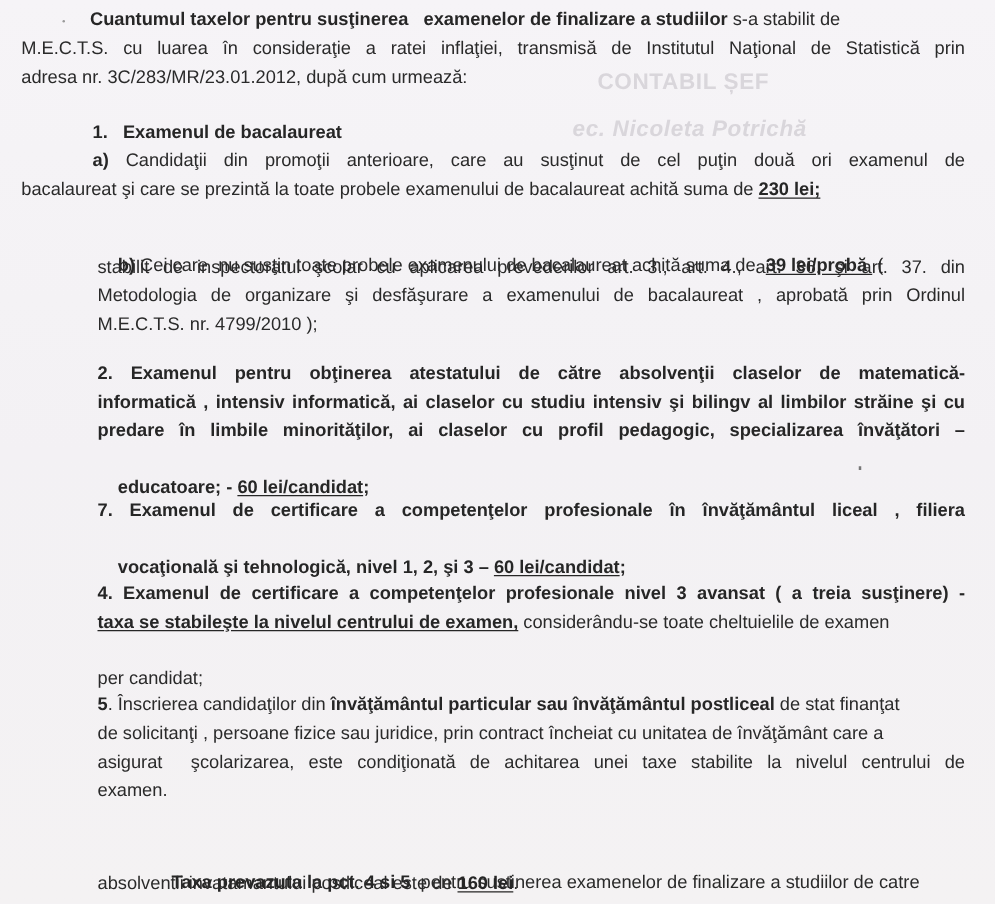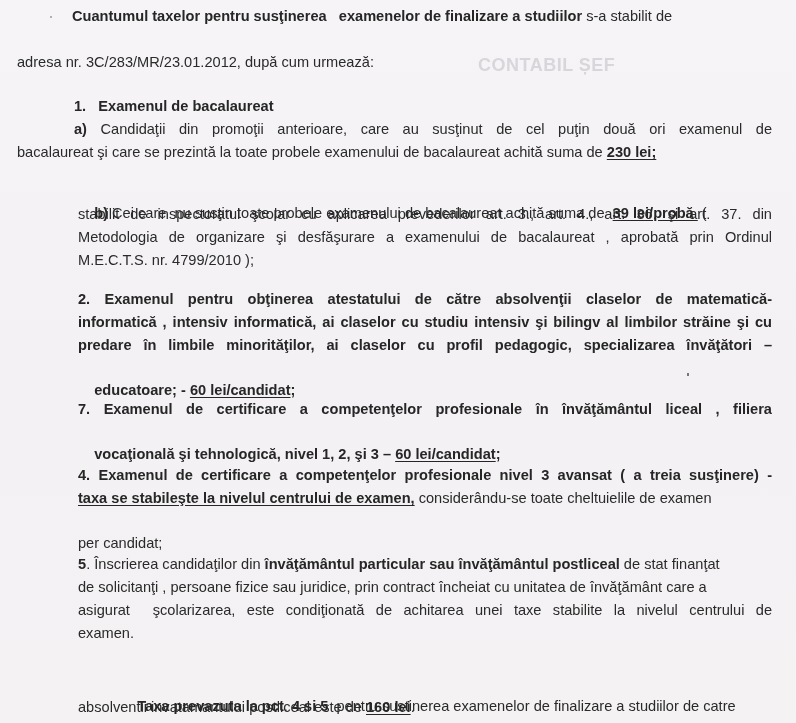--- a/index.html
+++ b/index.html
@@ -54,27 +54,29 @@
       width: 2px; height: 3px;
       background: #777;
     }
   </style>
 </head>
 <body>
 
 <div class="page">
 
   <span class="ghost contabil">CONTABIL ȘEF</span>
+  <span class="ghost nume">ec. Nicoleta Potrichă</span>
 
   <span class="dot"></span>
   <span class="dot2"></span>
 
   <div class="line" style="left:72px; top:5px; width:700px;">
     <span class="b" style="white-space:pre;">Cuantumul taxelor pentru susţinerea   examenelor de finalizare a studiilor</span><span> s-a stabilit de</span>
   </div>
+  <div class="line just" style="left:17px; top:28px; width:755px;">M.E.C.T.S. cu luarea în consideraţie a ratei inflaţiei, transmisă de Institutul Naţional de Statistică prin</div>
   <div class="line" style="left:17px; top:51px;">adresa nr. 3C/283/MR/23.01.2012, după cum urmează:</div>
 
   <div class="line b" style="left:74px; top:95px; white-space:pre;text-align:right;">1.   Examenul de bacalaureat</div>
   <div class="line just" style="left:74px; top:118px; width:698px;">
     <span class="b">a)</span><span> Candidaţii din promoţii anterioare, care au susţinut de cel puţin două ori examenul de</span>
   </div>
   <div class="line" style="left:17px; top:141px;">
     <span>bacalaureat şi care se prezintă la toate probele examenului de bacalaureat achită suma de </span><span class="b u">230 lei;</span>
   </div>
 

